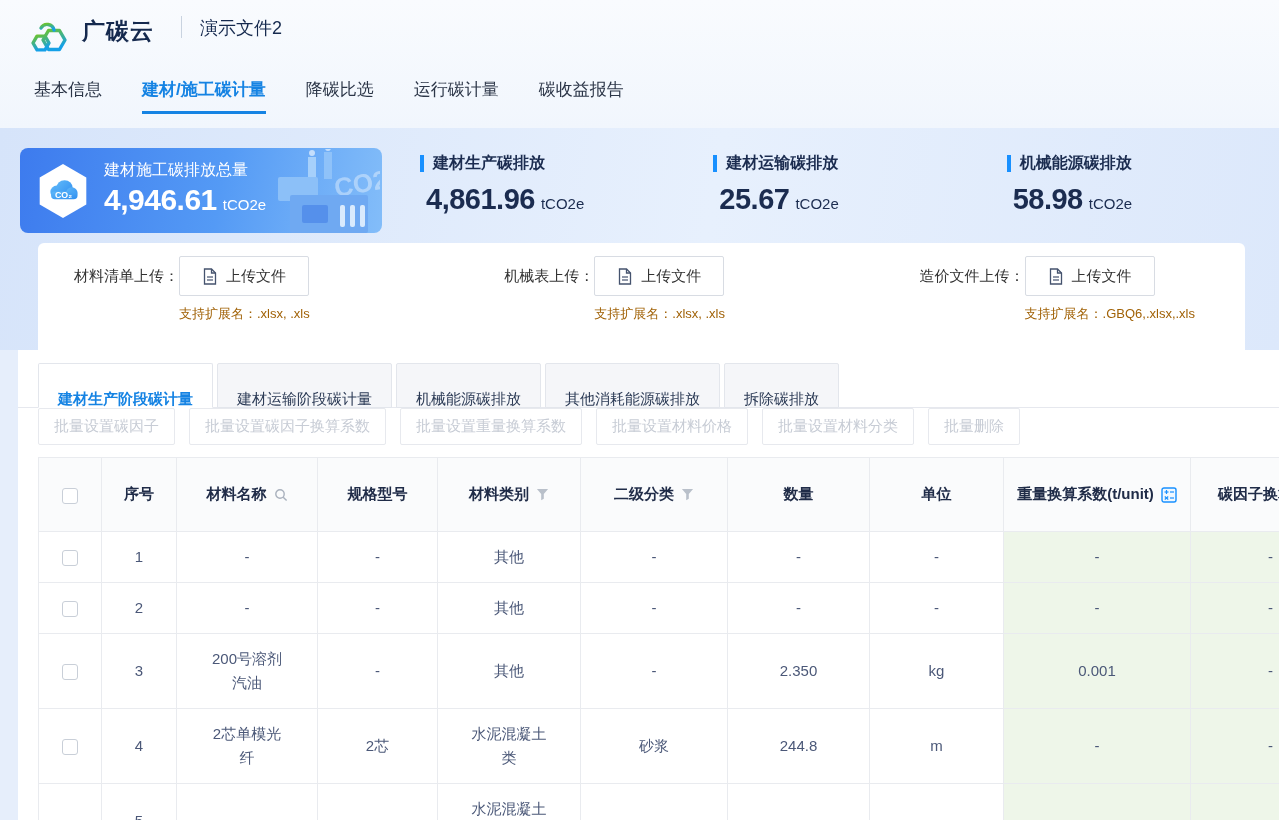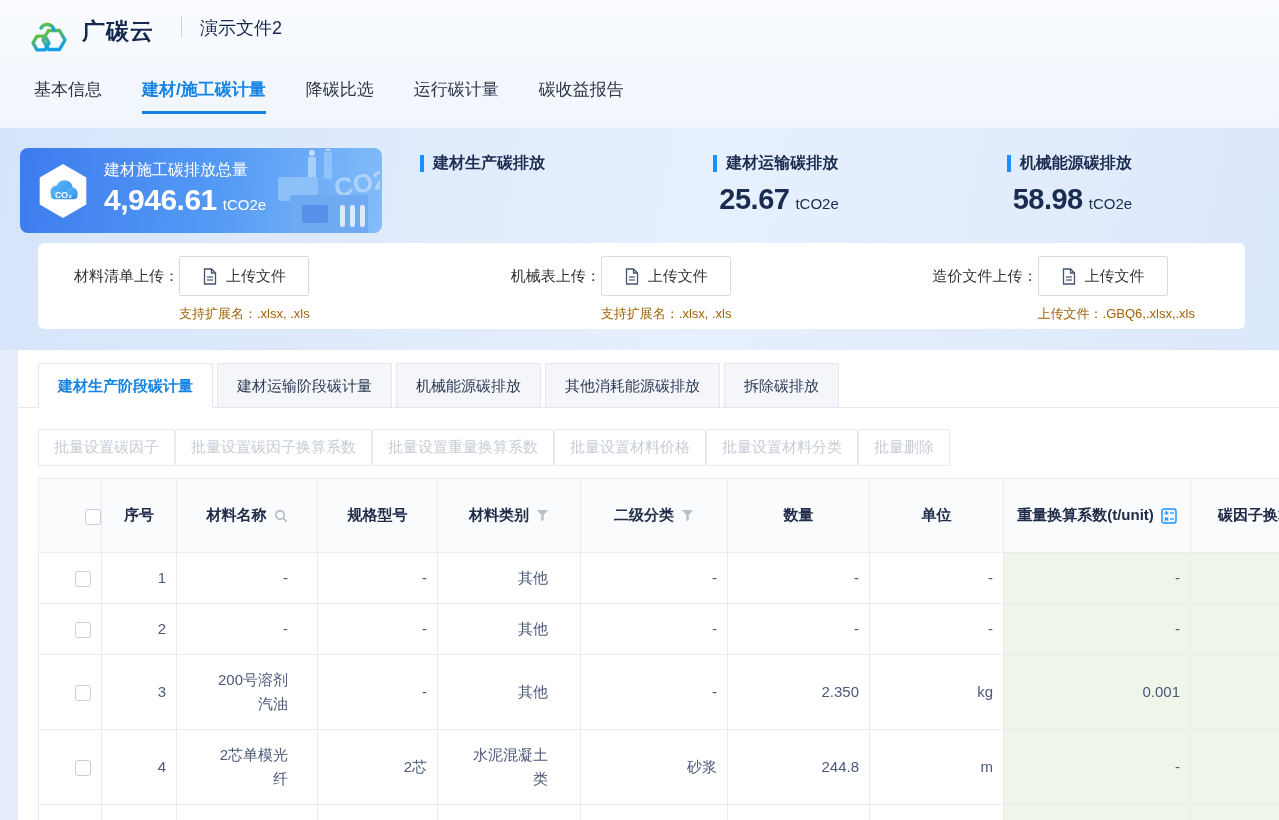--- a/index.html
+++ b/index.html
@@ -38,42 +38,42 @@
   .stats { flex:1; display:flex; padding-top:5px; }
   .stat { flex:1; padding-left:38px; }
   .stat-head { display:flex; align-items:center; gap:9px; }
   .stat-bar { width:4px; height:17px; background:#1890ff; flex:none; }
   .stat-label { font-size:16px; font-weight:600; color:#1b2c50; }
   .stat-value-row { margin-top:9px; margin-left:6px; color:#1b2c50; }
   .stat-value { font-size:29px; font-weight:bold; letter-spacing:-.5px; }
   .stat-unit { font-size:15px; margin-left:6px; }
 
   
-  .upload-card { margin:10px 17px 0 18px; height:86px; background:#fff; border-radius:6px;
+  .upload-card { margin:10px 17px 0 18px; height:121px; background:#fff; border-radius:6px;
     display:flex; justify-content:space-between; padding:13px 50px 0 36px; }
   .upload-group { display:flex; }
   .upload-label { font-size:15px; color:#333; line-height:40px; white-space:nowrap; }
   .upload-btn { height:40px; border:1px solid #d8dce3; border-radius:2px; background:#fff;
     display:flex; align-items:center; gap:9px; padding:0 22px; font-size:15px; color:#333; cursor:pointer; }
   .upload-hint { margin-top:9px; font-size:13px; color:#a16207; }
 
   
   .panel { margin-left:18px; width:1261px; height:470px; background:#fff; padding:13px 0 0 20px; }
   .subtabs { display:flex; gap:4px; margin-left:-20px; padding-left:20px; border-bottom:1px solid #e6e8ee; }
-  .subtab { height:45px; line-height:44px; padding:0 19px; background:#f5f6f9; border:1px solid #e3e6ec;
+  .subtab { height:45px; line-height:44px; padding:13px 19px; background:#f5f6f9; border:1px solid #e3e6ec;
     border-radius:2px 2px 0 0; font-size:15px; font-weight:500; color:#2b3a55; margin-bottom:-1px; cursor:pointer; white-space:nowrap; }
   .subtab.active { background:#fff; color:#1583e3; font-weight:bold; border-bottom-color:#fff; }
-  .batch-row { margin-top:21px; display:flex; }
+  .batch-row { display:flex; gap:14px; }
   .batch-btn { height:37px; padding:0 15px; border:1px solid #e7e9ee; border-radius:2px; background:#fff;
     color:#c7ccd5; font-size:15px; white-space:nowrap; }
 
   
   .table-wrap { margin-top:12px; width:1241px; overflow:hidden; }
   table { border-collapse:collapse; table-layout:fixed; width:1312px; }
-  th, td { border:1px solid #e9ebef; text-align:right; vertical-align:middle; }
+  th, td { border:1px solid #e9ebef; text-align:center; vertical-align:middle; }
   th { height:74px; background:#fafbfc; font-size:15px; font-weight:bold; color:#202c48; }
   .th-inner { display:flex; align-items:center; justify-content:center; gap:7px; }
   td { font-size:15px; color:#4b5878; padding:13px 10px; line-height:24px; }
   td.hl { background:#eef6e9; }
   td.narrow { padding:13px 29px; }
   td.narrow2 { padding:13px 32px; }
   .checkbox { width:16px; height:16px; border:1px solid #c9cfd8; border-radius:3px; background:#fff; display:inline-block; vertical-align:middle; cursor:pointer; }
 </style>
 </head>
 <body>
@@ -144,20 +144,21 @@
             <rect x="136" y="56" width="5" height="22" rx="2" fill="#d9eafd"></rect>
           </g>
         </svg>
       </div>
       <div class="stats">
         <div class="stat">
           <div class="stat-head">
               <span class="stat-bar"></span>
               <span class="stat-label">建材生产碳排放</span>
             </div>
+          <div class="stat-value-row"><span class="stat-value">4,861.96</span><span class="stat-unit">tCO2e</span></div>
         </div>
         <div class="stat">
           <div class="stat-head">
               <span class="stat-bar"></span>
               <span class="stat-label">建材运输碳排放</span>
             </div>
           <div class="stat-value-row"><span class="stat-value">25.67</span><span class="stat-unit">tCO2e</span></div>
         </div>
         <div class="stat">
           <div class="stat-head">
@@ -205,21 +206,21 @@
         <div>
           <button class="upload-btn">
             <svg width="15" height="17" viewBox="0 0 15 17">
                 <path d="M2.5 1 h7 l4 4 v11 h-11 z" fill="none" stroke="#45536e" stroke-width="1.3"></path>
                 <path d="M9.5 1 v4 h4" fill="none" stroke="#45536e" stroke-width="1.3"></path>
                 <line x1="5" y1="9" x2="11" y2="9" stroke="#45536e" stroke-width="1.2"></line>
                 <line x1="5" y1="12" x2="11" y2="12" stroke="#45536e" stroke-width="1.2"></line>
               </svg>
             <span>上传文件</span>
           </button>
-          <div class="upload-hint">上传文件：.GBQ6,.xlsx,.xls</div>
+          <div class="upload-hint">支持扩展名：.GBQ6,.xlsx,.xls</div>
         </div>
       </div>
     </section>
   </section>
 
   <section class="panel">
     <div class="subtabs">
       <div class="subtab active">建材生产阶段碳计量</div>
       <div class="subtab">建材运输阶段碳计量</div>
       <div class="subtab">机械能源碳排放</div>

